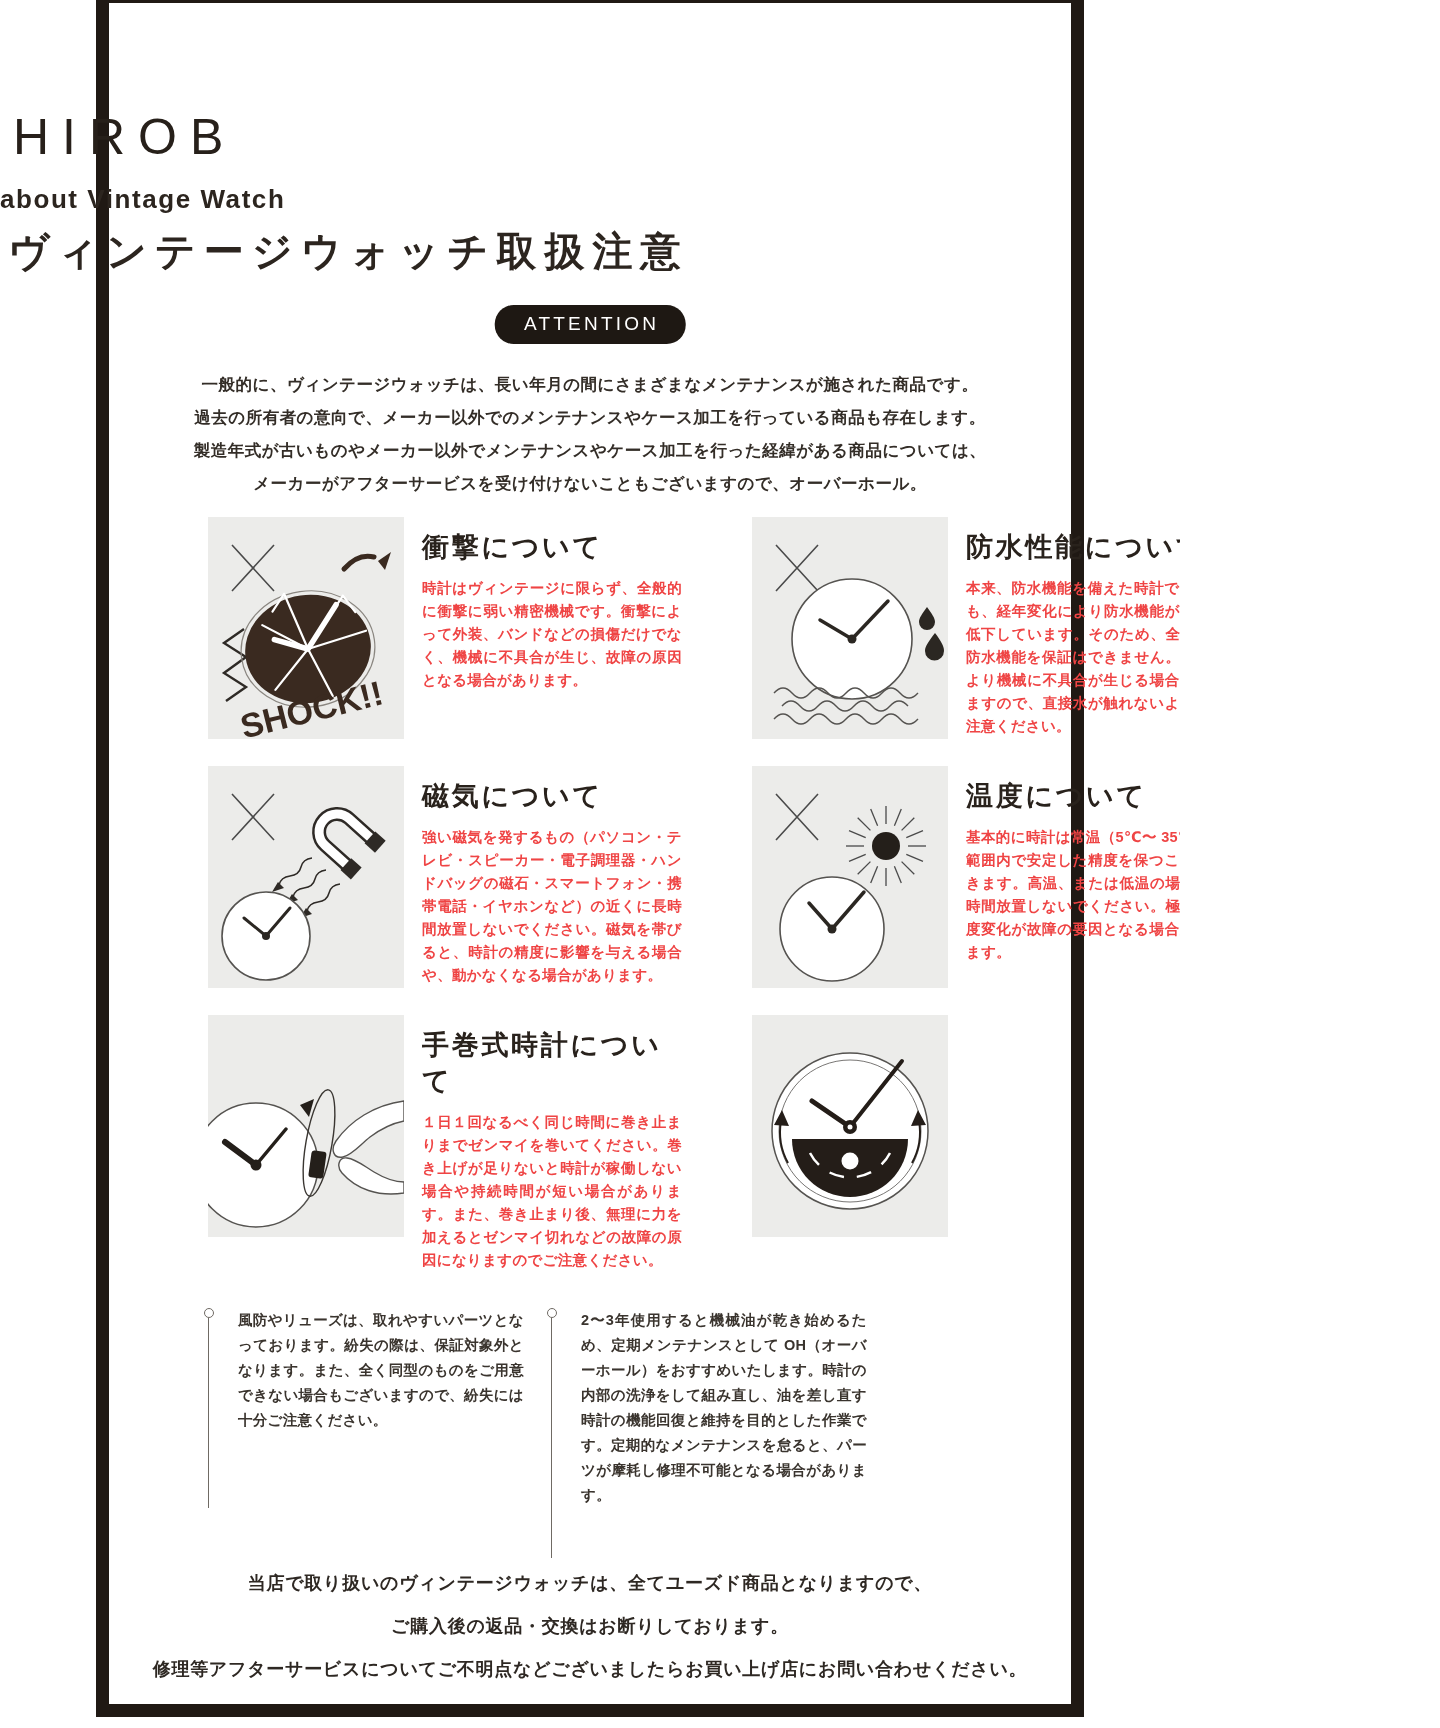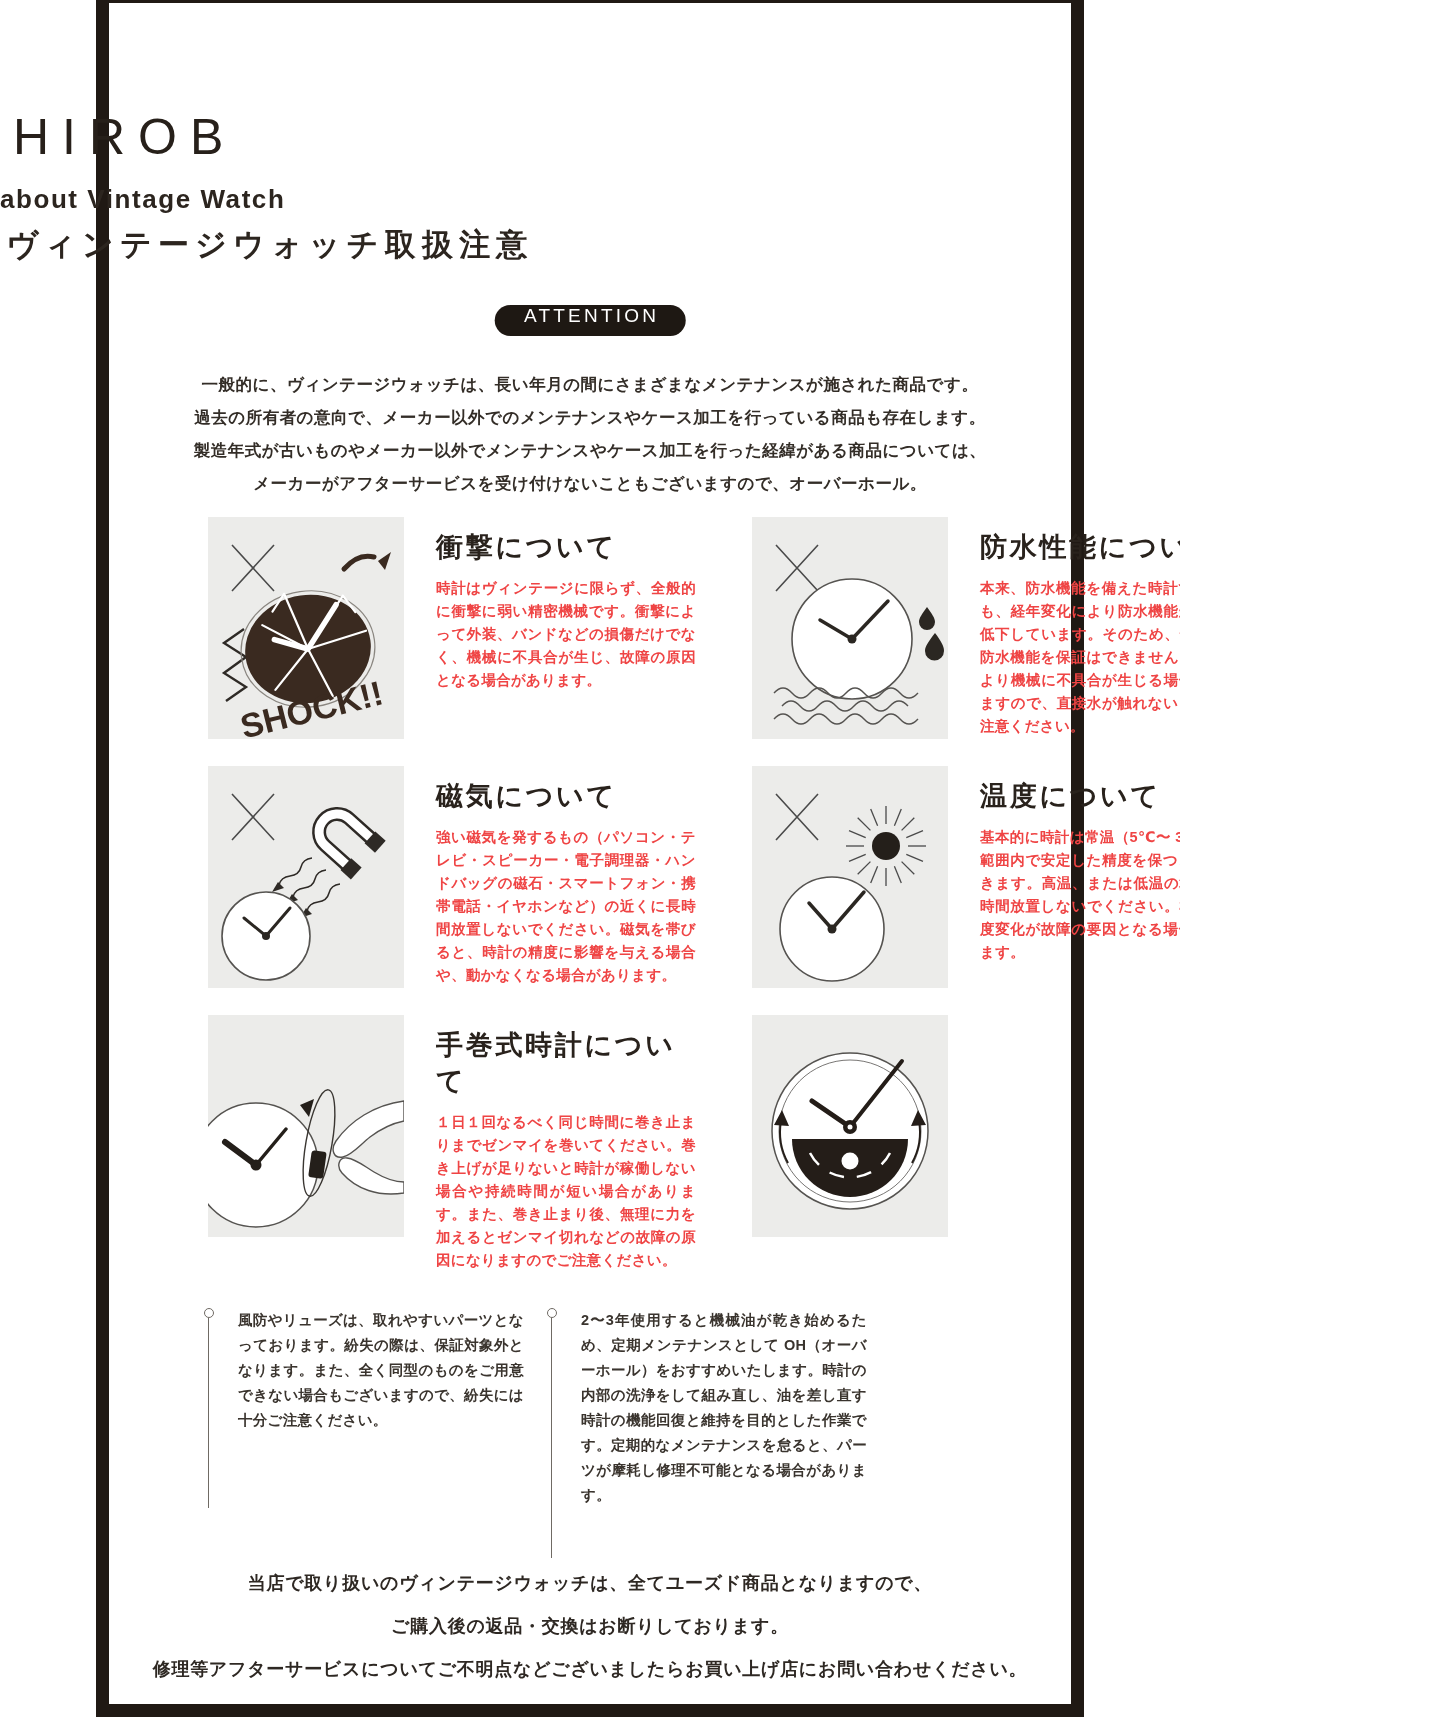--- a/index.html
+++ b/index.html
@@ -8,37 +8,37 @@
     font-family:"Liberation Sans","DejaVu Sans",sans-serif;color:#2b2521;
   }
   .frame{
     position:absolute;left:96px;right:96px;top:-10px;bottom:11px;
     border:13px solid #201914;pointer-events:none;
   }
   .brand{position:absolute;top:108px;width:100%;font-size:50px;font-weight:500;
     letter-spacing:0.26em;text-indent:0.26em;color:#27201a;}
   .subtitle{position:absolute;top:184px;width:100%;font-size:26px;font-weight:700;
     letter-spacing:0.06em;color:#2c251f;}
-  .title-jp{position:absolute;top:224px;width:100%;font-size:31px;font-weight:600;
+  .title-jp{position:absolute;top:224px;width:100%;font-size:40px;font-weight:600;
     letter-spacing:0.2em;text-indent:0.2em;color:#2c251f;}
   .attention{
     position:absolute;top:305px;left:50%;transform:translateX(-50%);
     background:#1e1813;color:#ffffff;font-size:19px;font-weight:500;
-    letter-spacing:0.17em;text-indent:0.17em;padding:0 26px 9px;border-radius:19px;
+    letter-spacing:0.17em;text-indent:0.17em;padding:8px 26px 9px;border-radius:19px;
   }
   .intro{position:absolute;top:368px;width:100%;text-align:center;}
   .intro div{font-size:16.5px;line-height:33px;font-weight:600;letter-spacing:0.03em;color:#332d27;}
   
   .section{position:absolute;display:flex;}
   #s1{left:208px;top:517px}#s2{left:752px;top:517px}
   #s3{left:208px;top:766px}#s4{left:752px;top:766px}
   #s5{left:208px;top:1015px}#s6{left:752px;top:1015px}
   .icon-box{width:196px;height:222px;background:#ececea;flex:none;}
   .icon-box svg{display:block;}
-  .sec-text{margin-left:32px;width:260px;}
+  .sec-text{margin-left:18px;width:260px;}
   .sec-title{margin-top:12px;font-size:27px;font-weight:600;letter-spacing:0.1em;color:#29221c;}
   .sec-body{margin-top:12px;font-size:14.5px;line-height:23px;font-weight:700;
     letter-spacing:0.02em;text-align:justify;color:#ef4444;}
   
   .note{position:absolute;top:1308px;}
   #n1{left:208px}#n2{left:551px}#n3{left:894px}
   .note .rule{position:absolute;left:0;top:0;}
   .note .rule .dot{width:8px;height:8px;border:1.3px solid #6f6a64;border-radius:50%;
     background:#fff;margin-left:-4px;}
   .note .rule .line{width:1.2px;background:#6f6a64;margin-left:0px;}

